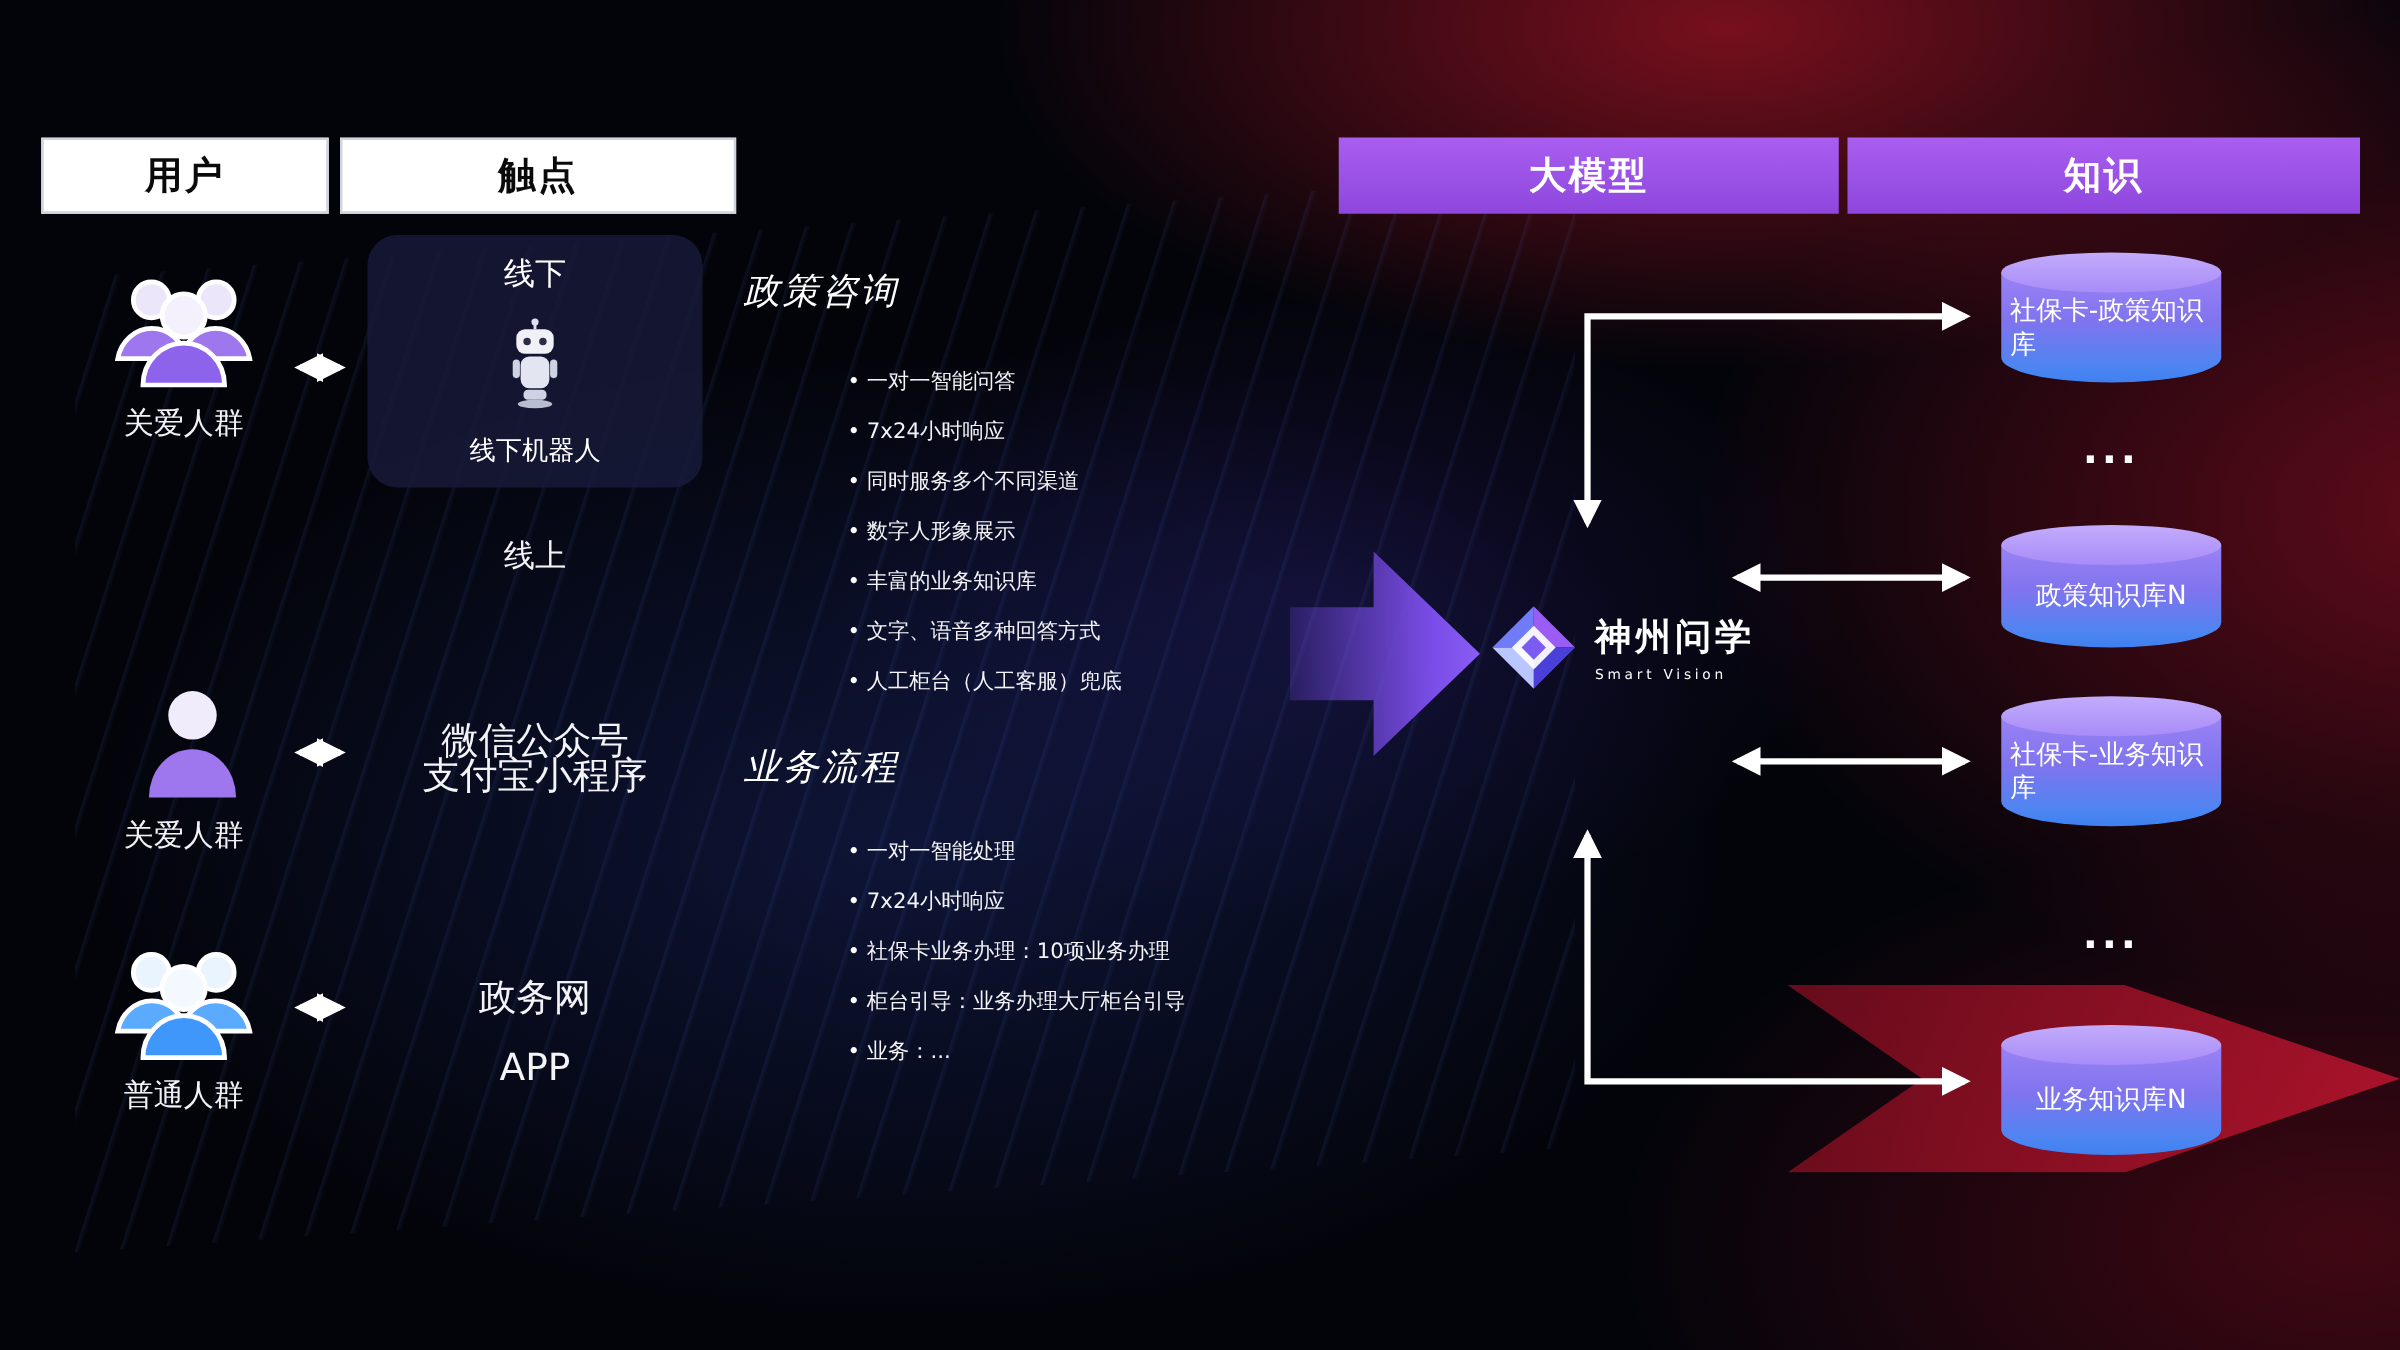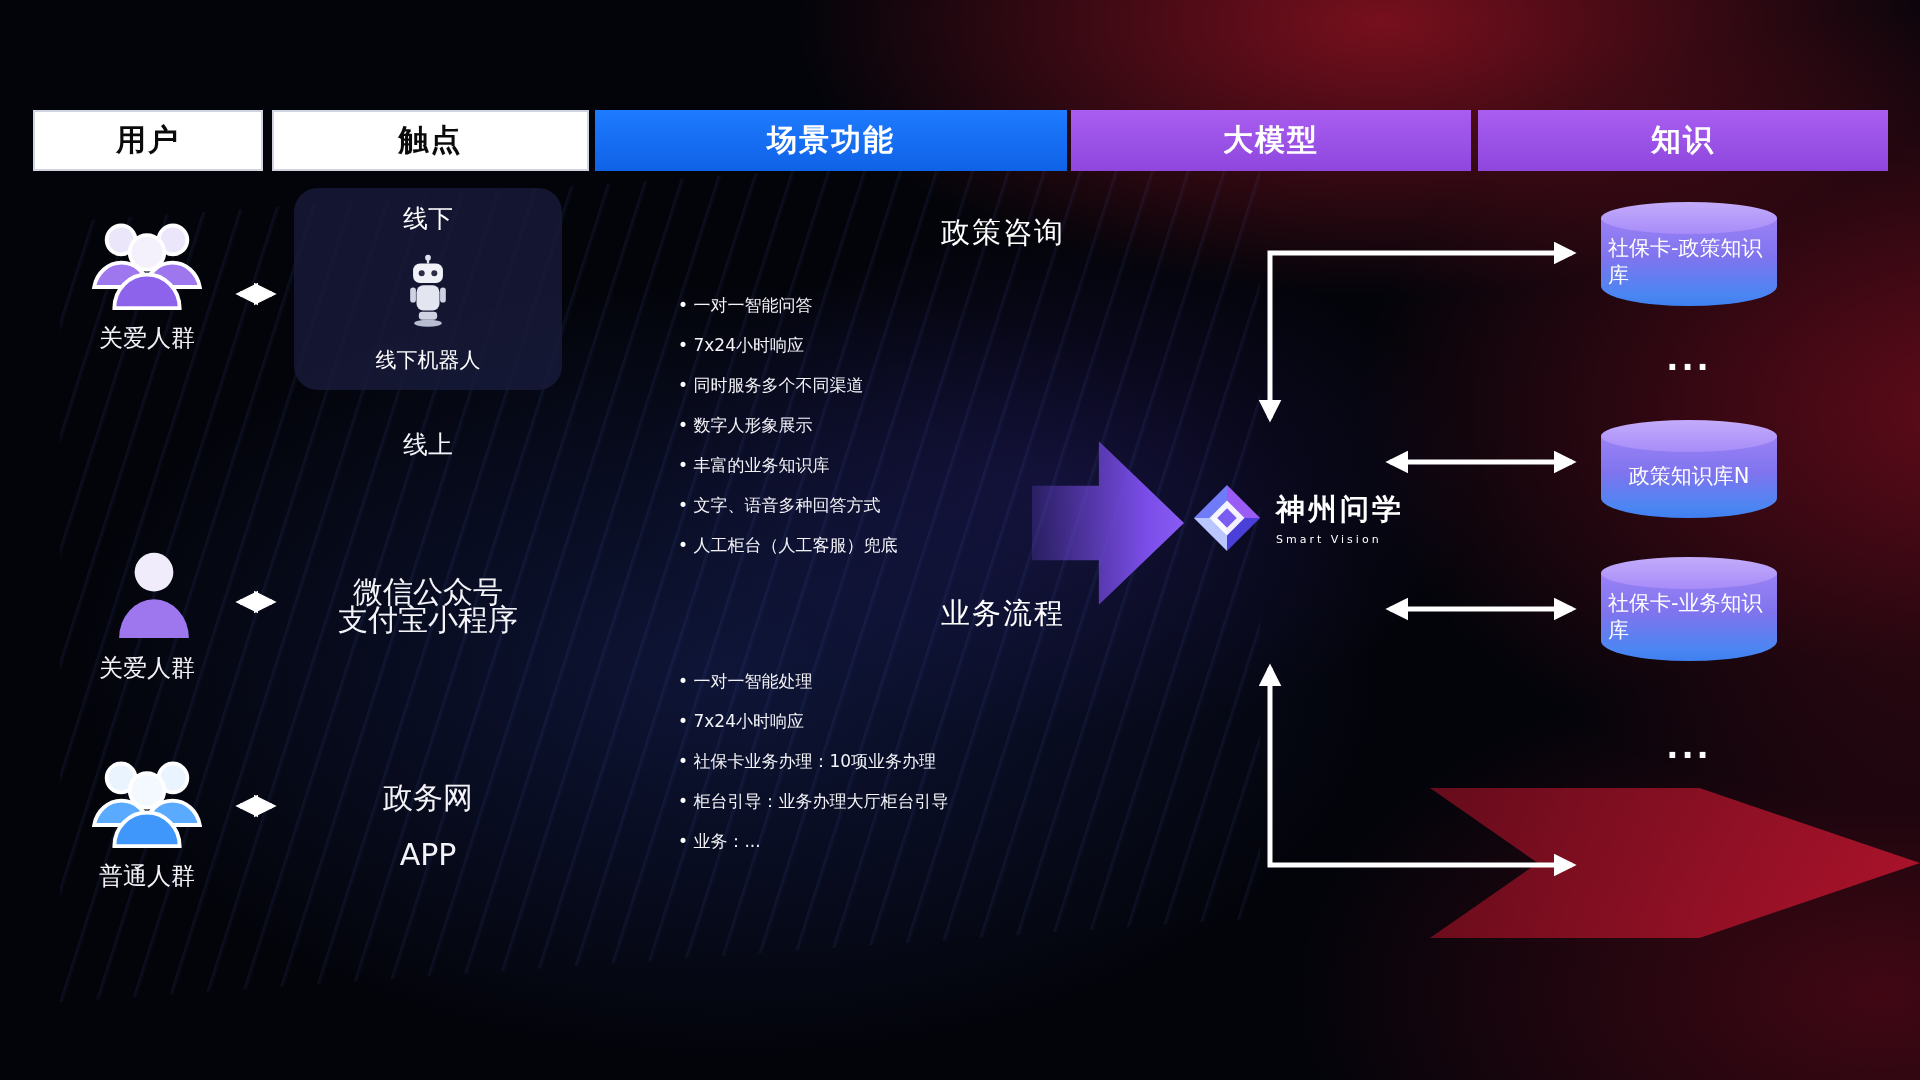--- a/index.html
+++ b/index.html
@@ -46,21 +46,21 @@
 
   .offline-box {
     position:absolute; left:294px; top:188px; width:268px; height:202px;
     background:rgba(24,27,58,.82); border-radius:24px;
     display:flex; flex-direction:column; align-items:center; justify-content:space-between;
     padding:14px 10px 16px;
   }
   .touch-title { font-size:25px; color:#fff; }
   .touch-item { position:absolute; width:268px; left:294px; text-align:center; font-size:30px; color:#f4f4f8; }
 
-  .fn-title { position:absolute; left:595px; width:470px; text-align:right; font-size:29px; color:#fff; letter-spacing:2px; }
+  .fn-title { position:absolute; left:595px; width:470px; text-align:left; font-size:29px; color:#fff; letter-spacing:2px;font-style:italic; }
   .fn-list { position:absolute; left:678px; width:420px; }
   .fn-item { font-size:17px; line-height:40px; color:#f3f3f8; white-space:nowrap; }
   .fn-item::before { content:"• "; color:#fff; }
 
   .flow-arrow {
     position:absolute; left:1032px; top:430px; width:152px; height:186px; z-index:2;
     background:linear-gradient(90deg, rgba(110,70,220,.25), #7a4de8 75%, #8a5cf5);
     clip-path:polygon(0 30%, 44% 30%, 44% 6%, 100% 50%, 44% 94%, 44% 70%, 0 70%);
   }
 
@@ -108,23 +108,20 @@
   <path d="M1270,668 V865 H1572" stroke="#fff" stroke-width="5" fill="none" marker-start="url(#ar)" marker-end="url(#ar)"></path>
 </svg>
 
 <div class="layer">
 
   <div class="hdr white" style="left:33px;   width:230px;">
       <span>用户</span>
     </div>
   <div class="hdr white" style="left:272px;  width:317px;">
       <span>触点</span>
-    </div>
-  <div class="hdr blue" style="left:595px;  width:472px;">
-      <span>场景功能</span>
     </div>
   <div class="hdr purple" style="left:1071px; width:400px;">
       <span>大模型</span>
     </div>
   <div class="hdr purple" style="left:1478px; width:410px;">
       <span>知识</span>
     </div>
 
   <div class="user-group" style="left:57px; top:214px;">
     <svg width="128" height="96" viewBox="0 0 130 100">
@@ -228,14 +225,19 @@
     <div class="db-top"></div>
     <div class="db-body"></div>
     <div class="db-label">政策知识库N</div>
   </div>
   <div class="db" style="top:557px;">
     <div class="db-top"></div>
     <div class="db-body"></div>
     <div class="db-label">社保卡-业务知识库</div>
   </div>
   <div class="dots" style="top:728px;">...</div>
+  <div class="db" style="top:820px;">
+    <div class="db-top"></div>
+    <div class="db-body"></div>
+    <div class="db-label">业务知识库N</div>
+  </div>
 
 </div>
 
 </body></html>

